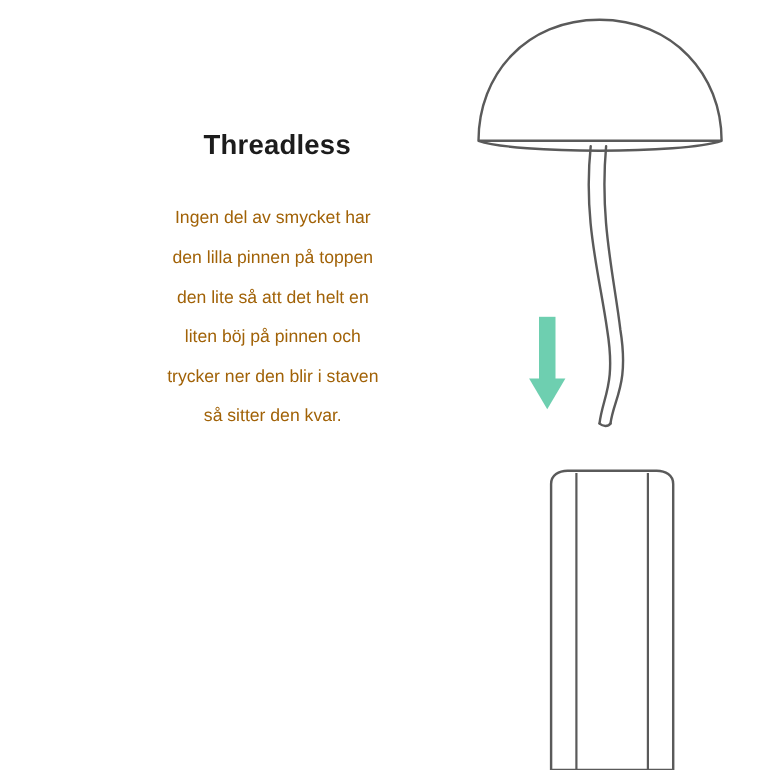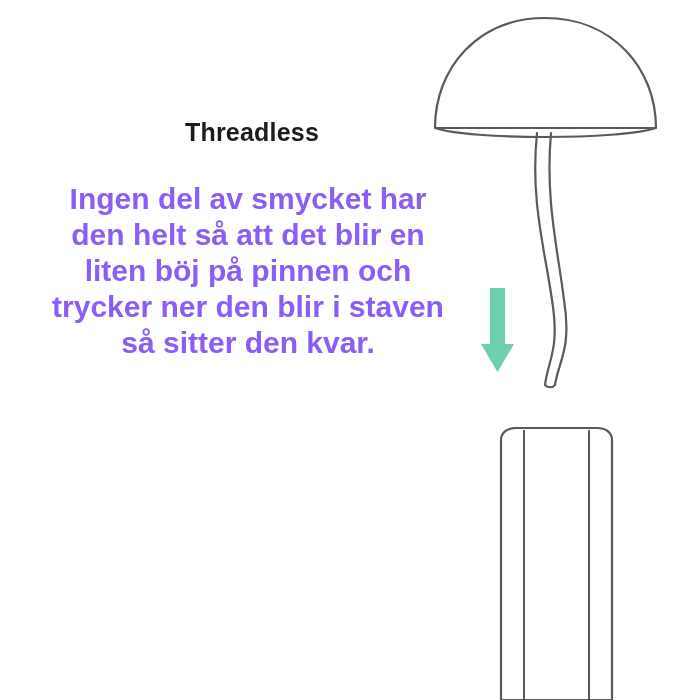--- a/index.html
+++ b/index.html
@@ -29,26 +29,25 @@
   }
   .title {
     font-size: 25px;
     font-weight: bold;
     color: #1c1c1c;
     letter-spacing: 0.2px;
     margin: 0 0 34px 0;
     padding-left: 8px;
   }
   .body-text {
-    font-size: 30px;
+    font-size: 16px;
     line-height: 36px;
-    color: #8b5cf6;
+    color: #a16207;
     margin: 0;
     padding: 0 14px;
-    font-weight: bold;
   }
   .body-text .ln {
     display: block;
     white-space: nowrap;
   }
   .art {
     position: absolute;
     left: 0;
     top: 0;
     width: 700px;
@@ -58,21 +57,22 @@
 </style>
 </head>
 <body>
 
 <div id="page">
 
   <div class="text-block">
     <div class="title">Threadless</div>
     <div class="body-text">
       <span class="ln">Ingen del av smycket har</span>
-      <span class="ln">den helt så att det blir en</span>
+      <span class="ln">den lilla pinnen på toppen</span>
+      <span class="ln">den lite så att det helt en</span>
       <span class="ln">liten böj på pinnen och</span>
       <span class="ln">trycker ner den blir i staven</span>
       <span class="ln">så sitter den kvar.</span>
     </div>
   </div>
 
   <svg class="art" viewBox="0 0 700 700" xmlns="http://www.w3.org/2000/svg">
 
     <g>
       <path d="M435 128 C435 68 478 18 545 18 C612 18 656 68 656 128 Z" fill="#ffffff" stroke="#5a5a5a" stroke-width="2.2" stroke-linejoin="round"></path>

